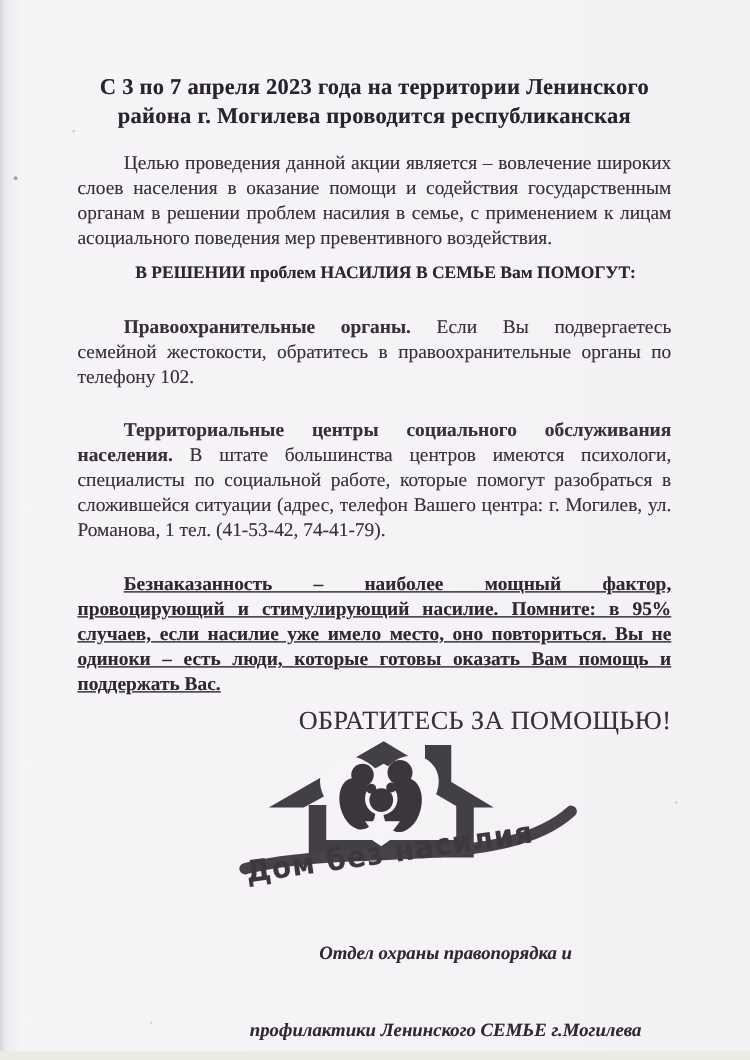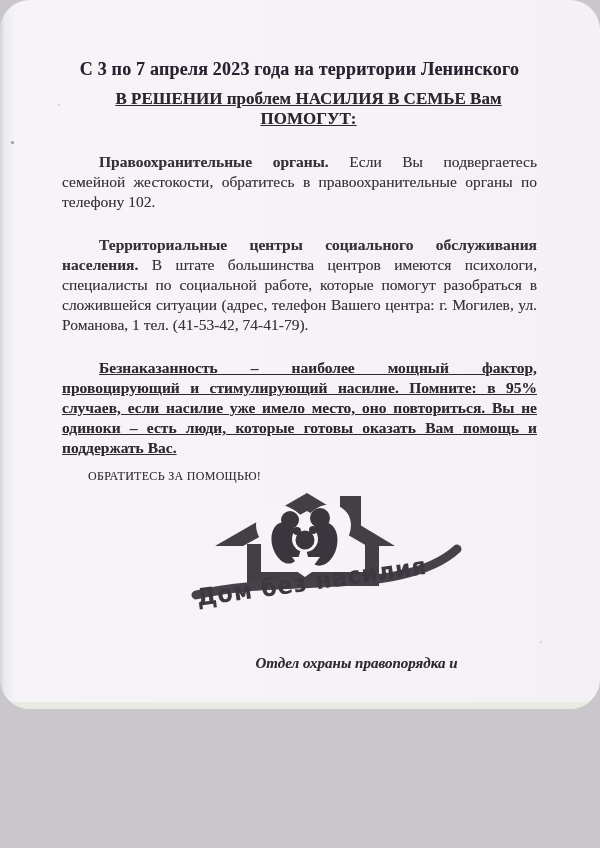--- a/index.html
+++ b/index.html
@@ -2,24 +2,23 @@
 <html><head>
 <meta charset="utf-8">
 <style>
   html,body{margin:0;padding:0;}
   body{
     width:600px;height:848px;
     background:#c9c7cc;
     font-family:"Liberation Serif","DejaVu Serif",serif;
   }
   .sheet{
-    position:relative;width:600px;height:709px;overflow:hidden;
+    position:relative;width:600px;height:848px;overflow:hidden;
     background:linear-gradient(90deg,#d7d5da 0px,#ecebee 5px,#f6f4f6 16px,#f5f3f5 55%,#f3f1f3 100%);
     color:#332e35;
-    border-radius:30px;
   }
   .scan-strip-bottom{
     position:absolute;left:0;bottom:0;width:100%;height:7px;
     background:#e9ece3;
   }
   .speck{position:absolute;border-radius:50%;background:rgba(60,55,65,.45);}
   .content{position:relative;padding:58px 63px 0 62px;}
   .doc-title{
     margin:0;font-size:18px;font-weight:bold;line-height:23px;
     text-align:center;color:#272330;letter-spacing:.2px;
@@ -28,26 +27,26 @@
   .doc-title span{display:block;}
   p{margin:0;}
   .body-par{
     font-size:15.5px;line-height:20px;text-align:justify;
     text-indent:37px;color:#36313a;
     text-shadow:0 0 .4px rgba(54,49,58,.4);
   }
   .m-intro{margin-top:17px;}
   .m-par{margin-top:23px;}
   .help-heading{
-    margin:8px 0 0 18px;font-size:17px;font-weight:bold;text-align:center;
-    color:#2b2630;line-height:20px;text-shadow:0 0 .5px rgba(43,38,48,.45);text-decoration:underline;
+    margin:8px 0 0 18px;font-size:14px;font-weight:bold;text-align:center;
+    color:#2b2630;line-height:20px;text-shadow:0 0 .5px rgba(43,38,48,.45);
   }
   .bold-par{font-weight:bold;color:#2d2832;text-decoration:underline;}
   .cta{
-    margin:8px 0 0 26px;font-size:12px;text-align:left;letter-spacing:.3px;
+    margin:8px 0 0 26px;font-size:21px;text-align:right;letter-spacing:.3px;
     color:#36313a;line-height:21px;text-shadow:0 0 .4px rgba(54,49,58,.4);
   }
   .logo-wrap{width:290px;height:122px;margin:2px 0 0 128px;}
   .footer{
     margin-top:6px;text-align:center;transform:translateX(57px);
     font-weight:bold;font-style:italic;font-size:15px;line-height:20px;
     color:#2e2933;text-shadow:0 0 .4px rgba(46,41,51,.4);
   }
   .footer span{display:block;margin-top:42px;}
 </style>
@@ -59,22 +58,24 @@
   <div class="speck" style="left:11px;top:141px;width:3px;height:3px;"></div>
   <div class="speck" style="left:58px;top:104px;width:2px;height:2px;opacity:.5;"></div>
   <div class="speck" style="left:371px;top:187px;width:2px;height:2px;opacity:.5;"></div>
   <div class="speck" style="left:540px;top:641px;width:2px;height:2px;opacity:.45;"></div>
   <div class="speck" style="left:120px;top:817px;width:2px;height:2px;opacity:.4;"></div>
 
   <div class="content">
 
     <h1 class="doc-title">
       <span>С 3 по 7 апреля 2023 года на территории Ленинского</span>
+      <span>района г. Могилева проводится республиканская</span>
     </h1>
 
+    <p class="body-par m-intro">Целью проведения данной акции является – вовлечение широких слоев населения в оказание помощи и содействия государственным органам в решении проблем насилия в семье, с применением к лицам асоциального поведения мер превентивного воздействия.</p>
 
     <p class="help-heading">В РЕШЕНИИ проблем НАСИЛИЯ В СЕМЬЕ Вам ПОМОГУТ:</p>
 
     <p class="body-par m-par">
       <b>Правоохранительные органы.</b>
       <span>Если Вы подвергаетесь семейной жестокости, обратитесь в правоохранительные органы по телефону 102.</span>
     </p>
 
     <p class="body-par m-par">
       <b>Территориальные центры социального обслуживания населения.</b>

